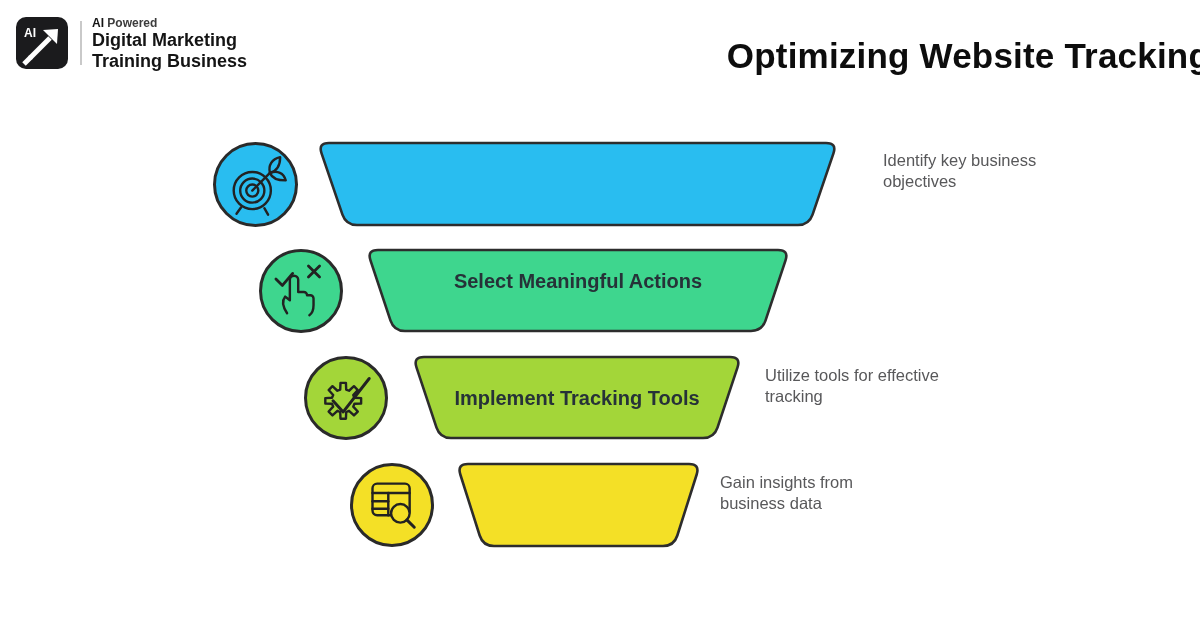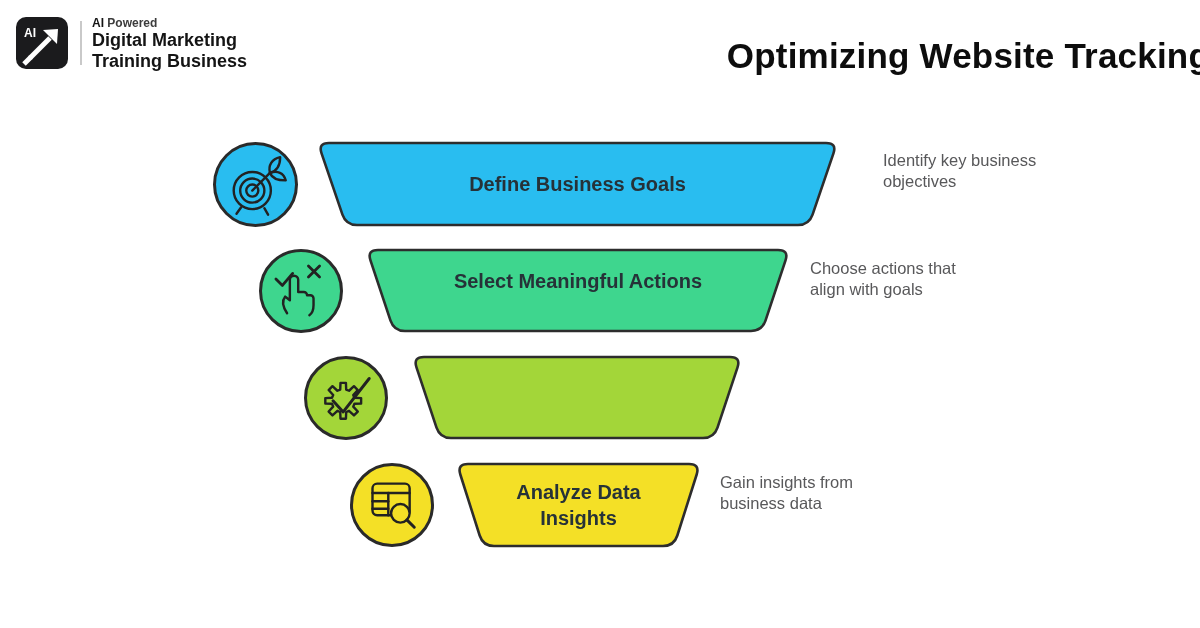--- a/index.html
+++ b/index.html
@@ -74,56 +74,55 @@
         <circle cx="-4" cy="6" r="13"></circle>
         <circle cx="-4" cy="6" r="6.5"></circle>
         <path d="M -4,6 L 15,-13"></path>
         <path d="M 15,-13 C 13,-21 17,-28 26,-30 C 26,-21 22,-15 15,-13 Z"></path>
         <path d="M 15,-13 C 23,-16 30,-13 32,-5 C 23,-5 17,-8 15,-13 Z"></path>
         <path d="M -16,24 L -21,31"></path>
         <path d="M 9,25 L 13,32"></path>
       </g>
     </svg>
   </div>
-  <div class="bar-label" style="left: 346px; top: 143px; width: 463px; height: 82px;">Define Business Goals</div>
   <div class="desc" style="left: 855px; top: 150px; margin-left: 28px;">Identify key business
 objectives</div>
 
   <div class="icon-circle" style="left: 259px; top: 249px; width: 84px; height: 84px; background: rgb(62, 214, 142);">
     <svg width="78" height="78" viewBox="-42 -42 84 84">
       <g class="ic">
         <path d="M -27,-13 L -20,-6 L -9,-19" stroke-width="3"></path>
         <path d="M 8,-27 L 20,-15 M 20,-27 L 8,-15" stroke-width="3"></path>
         <path d="M -15,24 C -19,18 -21,11 -17,6 L -12,10 L -12,-12 A 4.5,4.5 0 0 1 -3,-12 L -3,1 L 3,1 A 3.5,3.5 0 0 1 6.5,4.5 L 10,4.5 A 3.5,3.5 0 0 1 13.5,8 L 13.5,15 C 13.5,20 12,24 9,26"></path>
       </g>
     </svg>
   </div>
   <div class="bar-label" style="left: 394px; top: 240px; width: 368px; height: 81px;">Select Meaningful Actions</div>
-  <div class="desc" style="left: 810px; top: 258px;">Choose actions that
-align with goals</div>
 
   <div class="icon-circle" style="left: 304px; top: 356px; width: 84px; height: 84px; background: rgb(163, 214, 57);">
     <svg width="78" height="78" viewBox="-42 -42 84 84">
       <g class="ic">
         <path id="gear-path" d="M-6.21,-9.08L-5.91,-16.28L-0.09,-16.28L0.21,-9.08L3.27,-7.81L8.57,-12.69L12.69,-8.57L7.81,-3.27L9.08,-0.21L16.28,0.09L16.28,5.91L9.08,6.21L7.81,9.27L12.69,14.57L8.57,18.69L3.27,13.81L0.21,15.08L-0.09,22.28L-5.91,22.28L-6.21,15.08L-9.27,13.81L-14.57,18.69L-18.69,14.57L-13.81,9.27L-15.08,6.21L-22.28,5.91L-22.28,0.09L-15.08,-0.21L-13.81,-3.27L-18.69,-8.57L-14.57,-12.69L-9.27,-7.81Z"></path>
         <path d="M -14,3 L -3,15 L 25,-21" stroke-width="3.2"></path>
       </g>
     </svg>
   </div>
+  <div class="bar-label" style="left: 440px; top: 357px; width: 274px; height: 81px;">Implement Tracking Tools</div>
+  <div class="desc" style="left: 765px; top: 365px;">Utilize tools for effective
+tracking</div>
 
   <div class="icon-circle" style="left: 350px; top: 463px; width: 84px; height: 84px; background: rgb(244, 224, 38);">
     <svg width="78" height="78" viewBox="-42 -42 84 84">
       <g class="ic">
         <rect x="-21" y="-23" width="40" height="34" rx="5"></rect>
         <path d="M -21,-13 L 19,-13"></path>
         <path d="M -4,-13 L -4,11"></path>
         <path d="M -21,-4 L -4,-4"></path>
         <path d="M -21,4 L -4,4"></path>
         <circle cx="9" cy="9" r="10" fill="#f4e026"></circle>
         <path d="M 16,16 L 24,24" stroke-width="3.2"></path>
       </g>
     </svg>
   </div>
-  <div class="bar-label" style="left: 483px; top: 464px; width: 191px; height: 82px;">Analyze Data Insights</div>
   <div class="desc" style="left: 720px; top: 472px;">Gain insights from
 business data</div>
 
 </div>
 
 </body></html>

